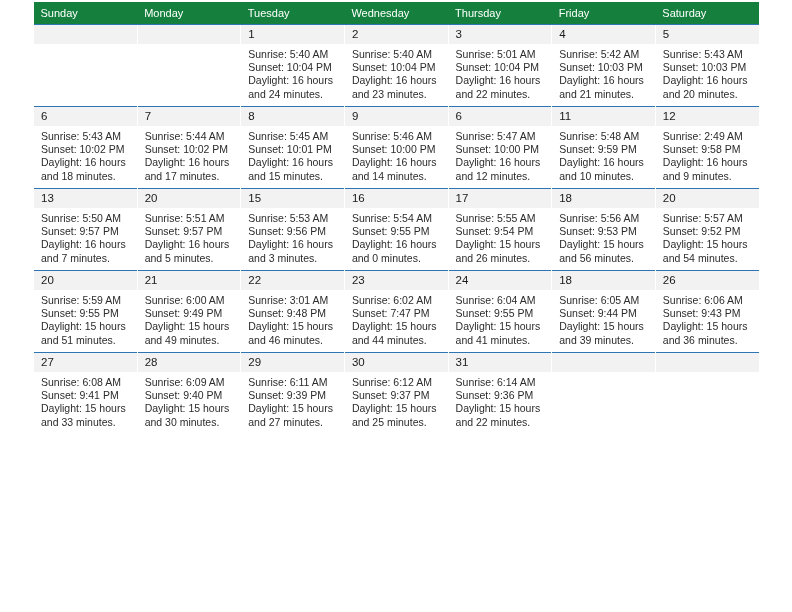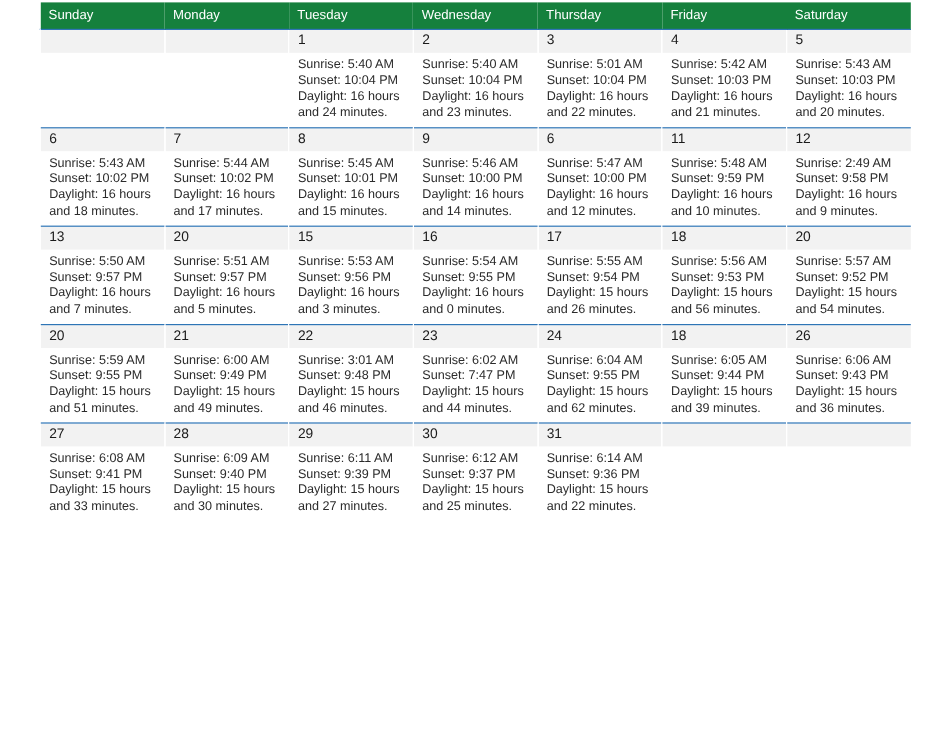--- a/index.html
+++ b/index.html
@@ -368,21 +368,21 @@
               <div>Daylight: 15 hours</div>
               <div>and 44 minutes.</div>
             </div>
           </td>
           <td>
             <span class="daynum">24</span>
             <div class="details">
               <div>Sunrise: 6:04 AM</div>
               <div>Sunset: 9:55 PM</div>
               <div>Daylight: 15 hours</div>
-              <div>and 62 minutes.</div>
+              <div>and 41 minutes.</div>
             </div>
           </td>
           <td>
             <span class="daynum">18</span>
             <div class="details">
               <div>Sunrise: 6:05 AM</div>
               <div>Sunset: 9:44 PM</div>
               <div>Daylight: 15 hours</div>
               <div>and 39 minutes.</div>
             </div>

